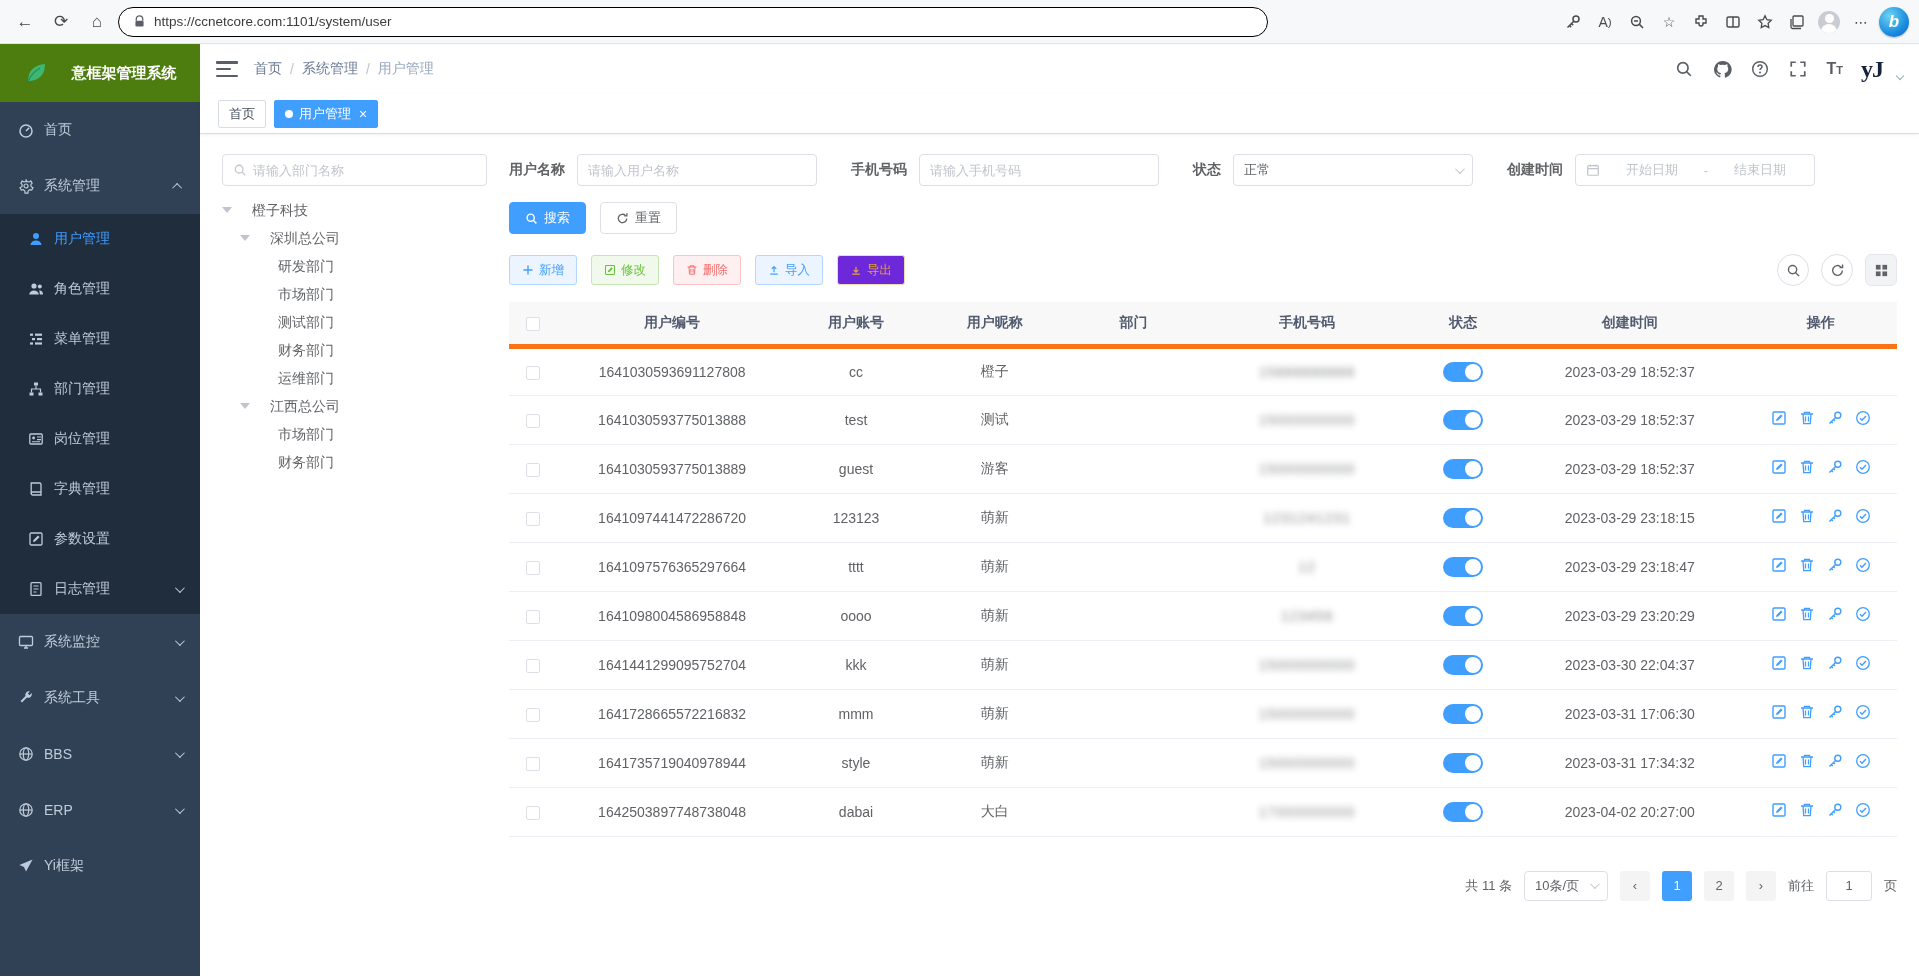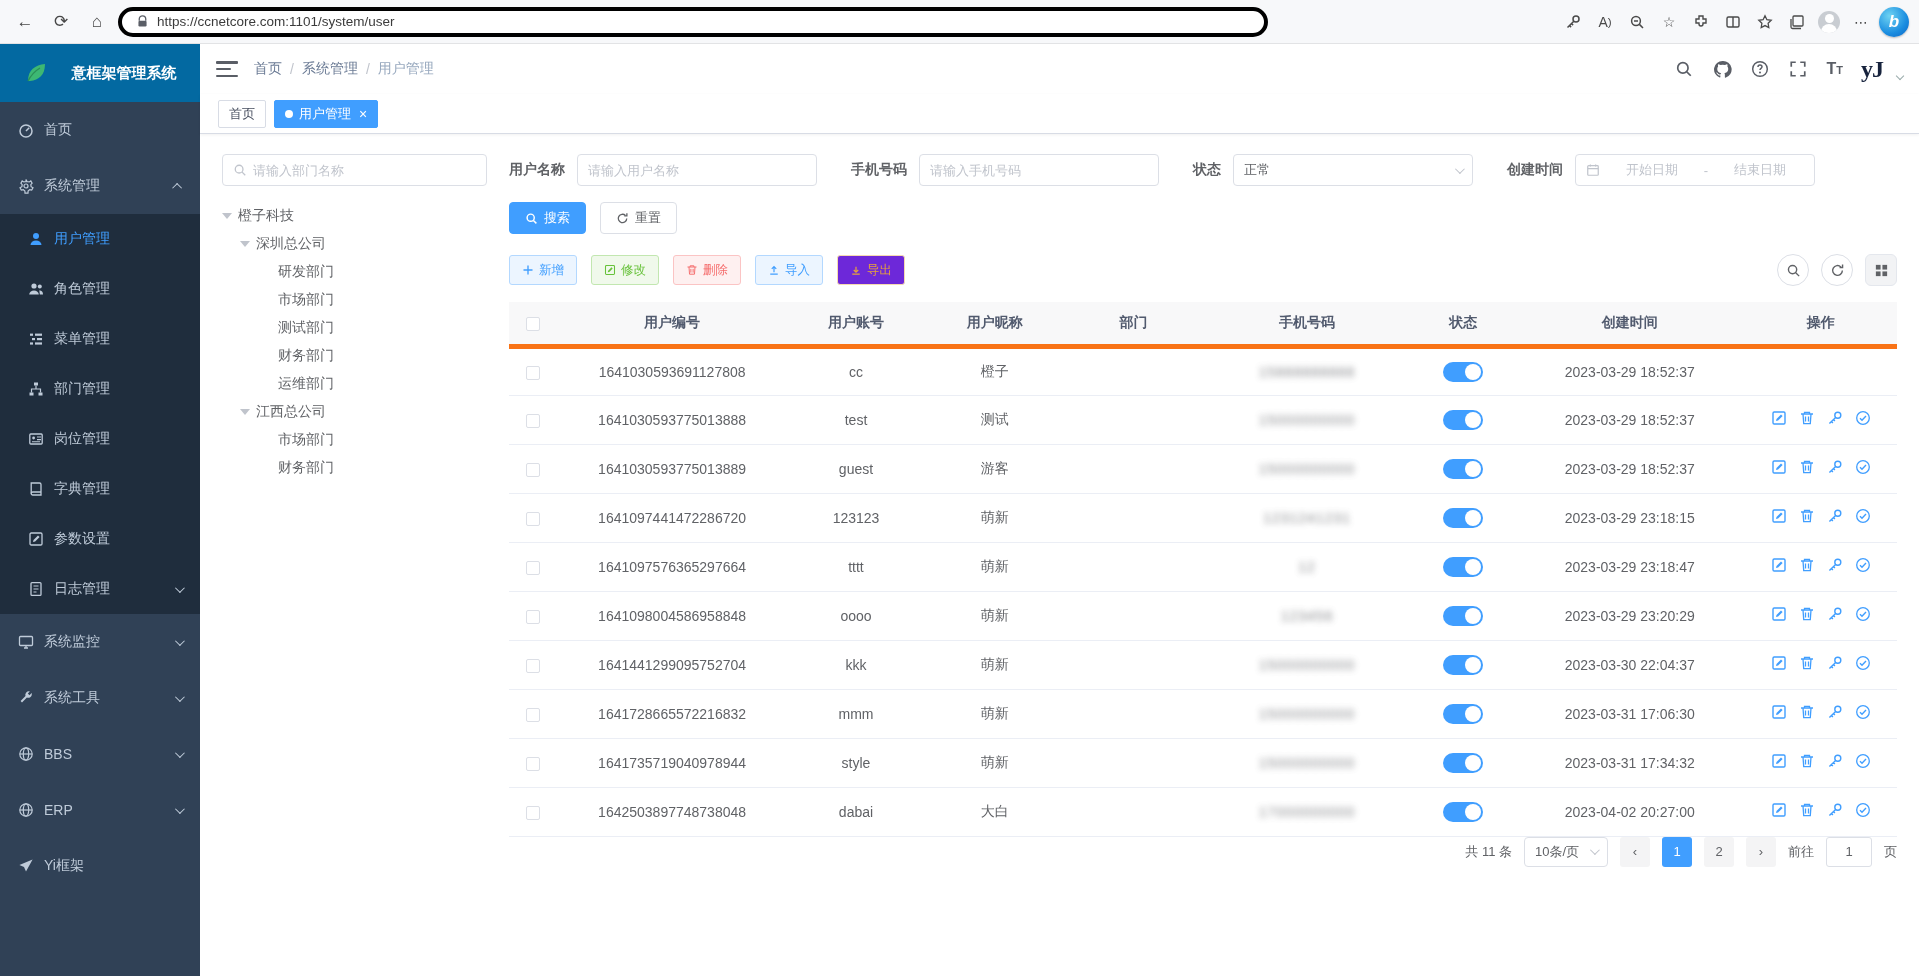--- a/index.html
+++ b/index.html
@@ -5,42 +5,42 @@
   * { margin:0; padding:0; box-sizing:border-box; }
   html,body { width:1919px; height:977px; overflow:hidden; background:#fff;
     font-family:"Liberation Sans","DejaVu Sans",sans-serif; color:#606266; }
   svg { display:block; }
 
   
   .chrome { height:44px; background:#f7f8fa; border-bottom:1px solid #e2e3e5;
     display:flex; align-items:center; padding:0 10px; gap:6px; }
   .nav-ico { width:30px; height:30px; border-radius:6px; display:flex; align-items:center;
     justify-content:center; color:#474747; font-size:17px; cursor:pointer; flex:0 0 auto; }
-  .url-pill { flex:1; height:30px; background:#fff; border:4px solid #000000; border-radius:16px;
+  .url-pill { flex:1; height:30px; background:#fff; border:1px solid #000000; border-radius:16px;
     display:flex; align-items:center; padding:0 14px; gap:8px; max-width:1150px; }
   .url-pill input { border:none; outline:none; flex:1; font-size:13.5px; color:#3b3b3b;
     background:transparent; font-family:inherit; }
   .chrome-right { display:flex; align-items:center; gap:4px; margin-left:auto; }
   .c-ico { width:28px; height:28px; display:flex; align-items:center; justify-content:center;
     color:#4a4a4a; cursor:pointer; border-radius:6px; font-size:14px; }
   .avatar-circ { width:22px; height:22px; border-radius:50%; background:#c9cdd2; position:relative; overflow:hidden; }
   .avatar-circ::before { content:""; position:absolute; width:9px; height:9px; border-radius:50%;
     background:#fff; left:6.5px; top:3px; }
   .avatar-circ::after { content:""; position:absolute; width:16px; height:10px; border-radius:8px 8px 0 0;
     background:#fff; left:3px; top:13px; }
   .bing { width:30px; height:30px; border-radius:50%;
     background:radial-gradient(circle at 35% 30%, #6fd3f2, #1a8de0 60%, #0b63c4);
     display:flex; align-items:center; justify-content:center; color:#fff; font-weight:bold;
     font-size:17px; font-style:italic; box-shadow:0 1px 2px rgba(0,0,0,.25); }
 
   
   .app { display:flex; height:932px; }
   .sidebar { width:200px; background:#304156; flex:0 0 auto; }
   .logo-row { height:58px; display:flex; align-items:center; justify-content:center; gap:24px;
-    background:#0369a1; }
+    background:#4d7c0f; }
   .logo-row span { color:#fff; font-size:15px; font-weight:bold; }
   .mi { height:56px; display:flex; align-items:center; gap:10px; padding:0 18px;
     color:#bfcbd9; font-size:14px; cursor:pointer; position:relative; }
   .mi .lbl { flex:1; }
   .submenu { background:#1f2d3d; }
   .submenu .mi { height:50px; padding-left:28px; }
   .mi.active { color:#409EFF; }
   .mi .micon { width:16px; height:16px; flex:0 0 auto; }
   .arr { width:7px; height:7px; border-right:1.6px solid #bfcbd9; border-bottom:1.6px solid #bfcbd9;
     flex:0 0 auto; }
@@ -79,21 +79,21 @@
 
   
   .content { flex:1; display:flex; padding:20px 22px 0 22px; gap:22px; min-height:0; }
   .left-col { width:265px; flex:0 0 auto; }
   .inp { height:32px; border:1px solid #dcdfe6; border-radius:4px; display:flex; align-items:center;
     padding:0 10px; gap:6px; background:#fff; }
   .inp input { border:none; outline:none; flex:1; font-size:13px; color:#606266; background:transparent;
     font-family:inherit; min-width:0; }
   .inp input::placeholder, .ph { color:#c0c4cc; }
   .tree { margin-top:16px; font-size:14px; color:#606266; }
-  .tnode { height:28px; display:flex; align-items:center; gap:6px; cursor:pointer; }
+  .tnode { height:28px; display:flex; align-items:flex-start; gap:20px; cursor:pointer; }
   .tnode.d1 { padding-left:18px; }
   .tnode.d2 { padding-left:56px; }
   .tcaret { width:0; height:0; border:5px solid transparent; border-top:6px solid #c0c4cc;
     margin-top:5px; flex:0 0 auto; }
 
   .right-col { flex:1; min-width:0; }
   .filter-row { display:flex; align-items:center; gap:34px; flex-wrap:nowrap; }
   .fgroup { display:flex; align-items:center; gap:12px; }
   .flabel { font-size:14px; font-weight:bold; color:#606266; white-space:nowrap; }
   .w240 { width:240px; }
@@ -127,21 +127,21 @@
   tbody td { height:49px; text-align:center; color:#606266; border-bottom:1px solid #ebeef5; }
   .cb { width:14px; height:14px; border:1px solid #dcdfe6; border-radius:2px; background:#fff;
     display:inline-block; vertical-align:middle; cursor:pointer; }
   .blurred { filter:blur(3px); opacity:.75; letter-spacing:1px; }
   .switch { width:40px; height:20px; background:#409EFF; border-radius:10px; display:inline-block;
     position:relative; cursor:pointer; vertical-align:middle; }
   .switch .knob { position:absolute; right:2px; top:2px; width:16px; height:16px; border-radius:50%; background:#fff; }
   .ops { display:inline-flex; gap:12px; color:#409EFF; align-items:center; }
   .ops .oico { width:16px; height:16px; cursor:pointer; }
 
-  .pager { display:flex; align-items:center; justify-content:flex-end; gap:12px;
+  .pager { margin-top:34px; display:flex; align-items:center; justify-content:flex-end; gap:12px;
     font-size:13px; color:#606266; padding-bottom:20px; }
   .psel { width:84px; height:30px;text-align:right; }
   .pbtn { min-width:30px; height:30px; border-radius:3px; background:#f4f4f5; color:#606266;
     display:inline-flex; align-items:center; justify-content:center; cursor:pointer; font-size:13px; }
   .pbtn.active { background:#409EFF; color:#fff; }
   .goto-inp { width:46px; height:30px; border:1px solid #dcdfe6; border-radius:3px; text-align:center;
     font-size:13px; color:#606266; outline:none; font-family:inherit; }
 </style>
 </head>
 <body>

